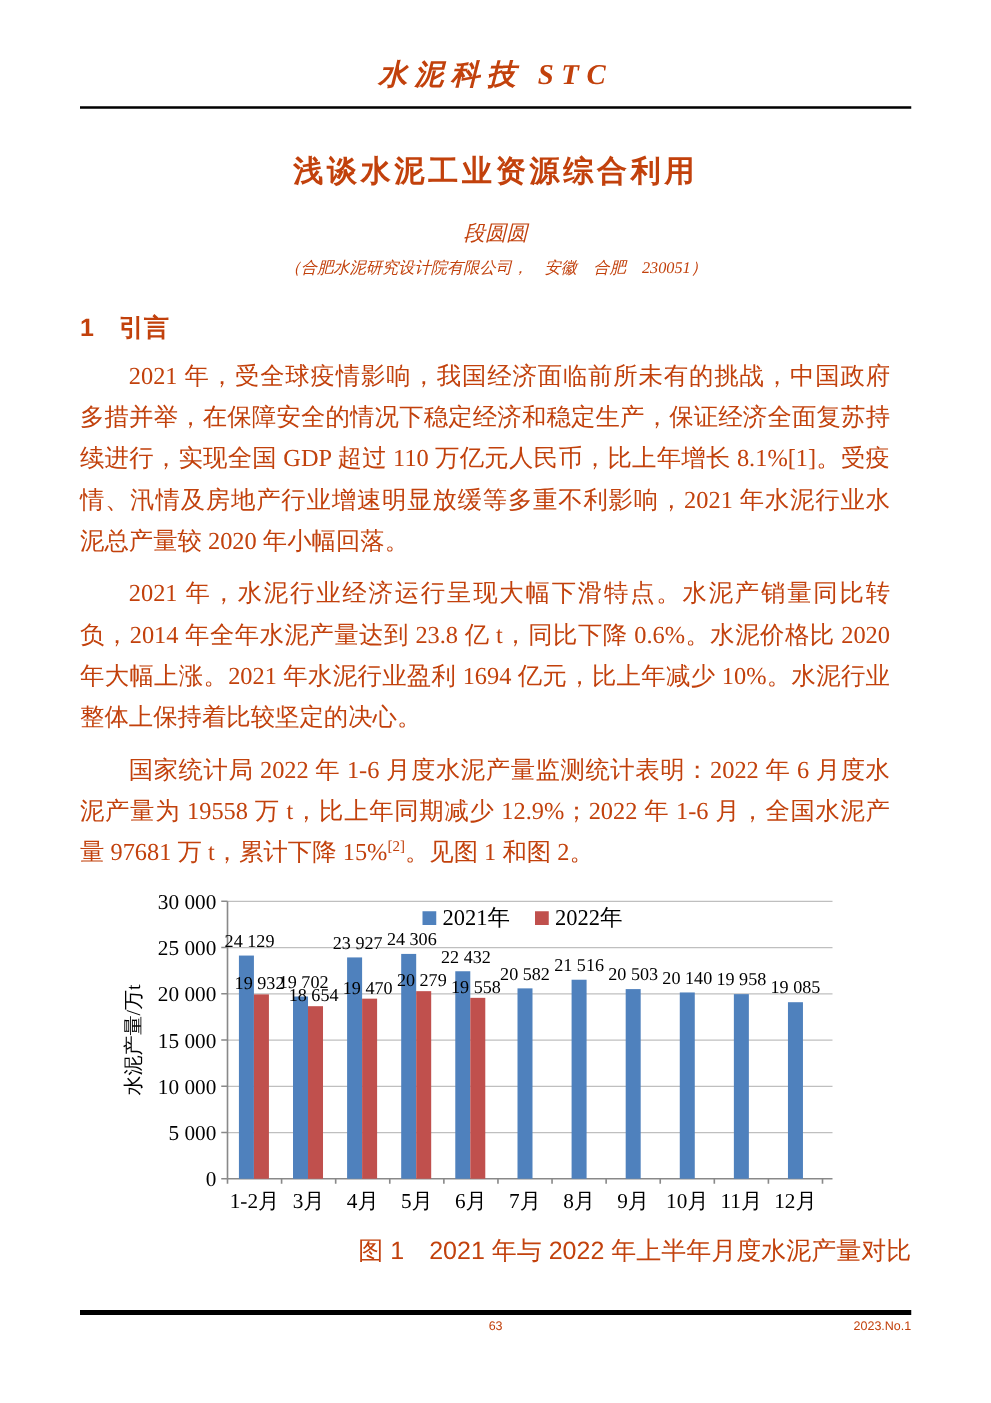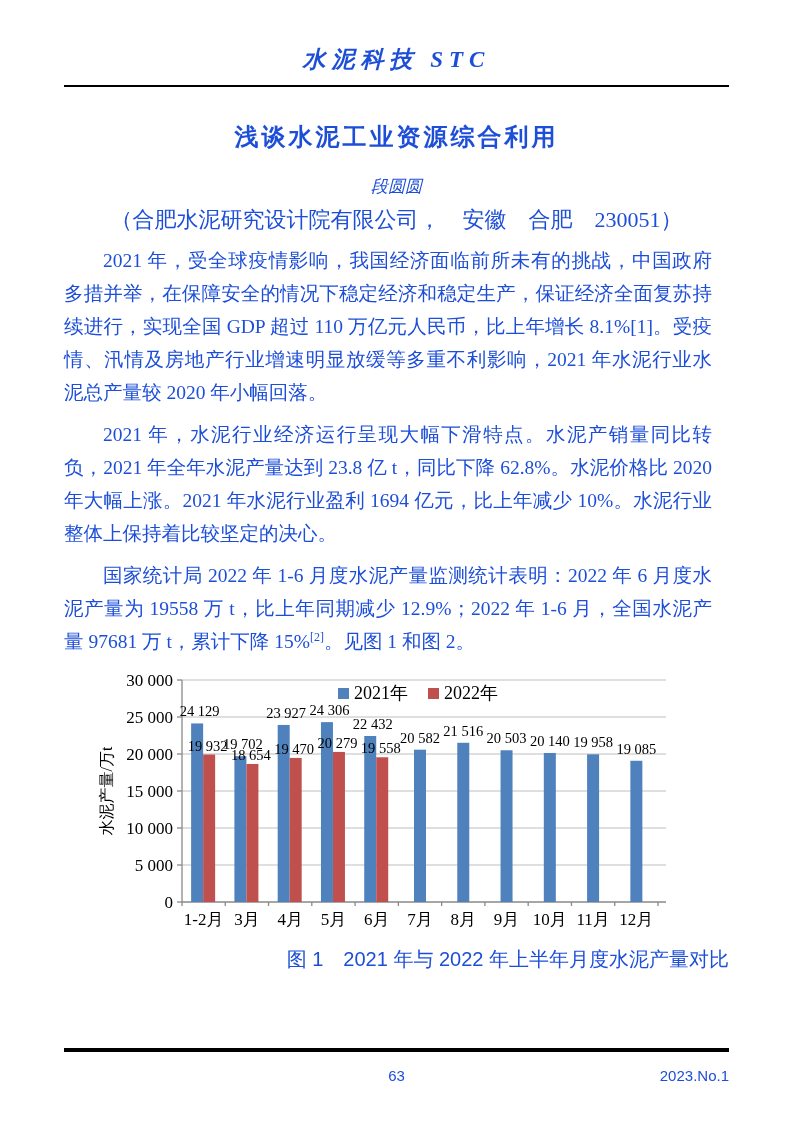--- a/index.html
+++ b/index.html
@@ -1,37 +1,37 @@
 <!DOCTYPE html>
 <html><head>
 <meta charset="utf-8">
 <style>
   html, body { margin: 0; padding: 0; background: #ffffff; }
   .page {
     width: 793px; height: 1122px; margin: 0 auto; position: relative;
-    background: #ffffff; color: #1d4ed8;
+    background: #ffffff; color: #c2410c;
     font-family: "Liberation Serif", "DejaVu Serif", serif;
     overflow: hidden; box-sizing: border-box;
   }
   .content { padding: 0 64px; }
 
   .journal-header {
     margin-top: 44px; text-align: center;
     font-size: 23px; font-weight: bold; font-style: italic;
     letter-spacing: 6px;
   }
   .header-rule { border: none; border-top: 2px solid #000; margin: 10px 0 0 0; }
 
   .article-title {
     margin: 34px 0 0 0; text-align: center;
     font-family: "Liberation Sans", "DejaVu Sans", sans-serif;
     font-size: 24px; font-weight: bold; letter-spacing: 3px;
   }
   .author { margin-top: 22px; text-align: center; font-size: 17px; font-style: italic; }
-  .affiliation { margin-top: 7px; text-align: center; font-size: 22px; }
+  .affiliation { margin-top: 7px; text-align: center; font-size: 13px; font-style: italic; }
 
   .section-heading {
     margin: 26px 0 0 0;
     font-family: "Liberation Sans", "DejaVu Sans", sans-serif;
     font-size: 20px; font-weight: bold;
   }
   .para {
     margin: 9px 17px 0 0; font-size: 19.5px; line-height: 33px;
     text-align: justify; text-indent: 2em;
   }
@@ -40,43 +40,44 @@
   .chart-wrap { margin: 14px 0 0 28px; width: 600px; height: 268px; position: relative; }
   .fig-caption {
     margin-top: 6px; text-align: right;
     font-family: "Liberation Sans", "DejaVu Sans", sans-serif;
     font-size: 20px;
   }
 
   .footer { position: absolute; left: 64px; right: 64px; top: 1048px; }
   .footer-rule { height: 4px; background: #000; }
   .footer-row {
-    position: relative; margin-top: 15px;
-    font-family: "Liberation Sans", "DejaVu Sans", sans-serif; font-size: 15px;
+    position: relative; margin-top: 4px;
+    font-family: "Liberation Sans", "DejaVu Sans", sans-serif; font-size: 10px;
   }
   .page-number { text-align: center; }
   .issue { position: absolute; right: 0; top: 0; }
 
   svg text { font-family: "Liberation Serif", "DejaVu Serif", serif; }
 </style>
 </head>
 <body>
 
 <div class="page">
   <div class="content">
     <div class="journal-header">水泥科技 STC</div>
     <hr class="header-rule">
 
     <h1 class="article-title">浅谈水泥工业资源综合利用</h1>
     <div class="author">段圆圆</div>
     <div class="affiliation">（合肥水泥研究设计院有限公司，　安徽　合肥　230051）</div>
 
+    <h2 class="section-heading">1　引言</h2>
 
     <p class="para">2021 年，受全球疫情影响，我国经济面临前所未有的挑战，中国政府多措并举，在保障安全的情况下稳定经济和稳定生产，保证经济全面复苏持续进行，实现全国 GDP 超过 110 万亿元人民币，比上年增长 8.1%[1]。受疫情、汛情及房地产行业增速明显放缓等多重不利影响，2021 年水泥行业水泥总产量较 2020 年小幅回落。</p>
-    <p class="para">2021 年，水泥行业经济运行呈现大幅下滑特点。水泥产销量同比转负，2021 年全年水泥产量达到 23.8 亿 t，同比下降 62.8%。水泥价格比 2020 年大幅上涨。2021 年水泥行业盈利 1694 亿元，比上年减少 10%。水泥行业整体上保持着比较坚定的决心。</p>
+    <p class="para">2021 年，水泥行业经济运行呈现大幅下滑特点。水泥产销量同比转负，2014 年全年水泥产量达到 23.8 亿 t，同比下降 0.6%。水泥价格比 2020 年大幅上涨。2021 年水泥行业盈利 1694 亿元，比上年减少 10%。水泥行业整体上保持着比较坚定的决心。</p>
     <p class="para"><span>国家统计局 2022 年 1-6 月度水泥产量监测统计表明：2022 年 6 月度水泥产量为 19558 万 t，比上年同期减少 12.9%；2022 年 1-6 月，全国水泥产量 97681 万 t，累计下降 15%</span><sup>[2]</sup><span>。见图 1 和图 2。</span></p>
 
     <div class="chart-wrap" id="chart"><svg width="600" height="268" viewBox="0 0 600 268">
           <line x1="90" x2="574" y1="193" y2="193" stroke="#BFBFBF" stroke-width="1"></line>
           <line x1="90" x2="574" y1="156" y2="156" stroke="#BFBFBF" stroke-width="1"></line>
           <line x1="90" x2="574" y1="119" y2="119" stroke="#BFBFBF" stroke-width="1"></line>
           <line x1="90" x2="574" y1="82" y2="82" stroke="#BFBFBF" stroke-width="1"></line>
           <line x1="90" x2="574" y1="45" y2="45" stroke="#BFBFBF" stroke-width="1"></line>
           <line x1="90" x2="574" y1="8" y2="8" stroke="#BFBFBF" stroke-width="1"></line>
           <line x1="90" x2="90" y1="8" y2="230" stroke="#898989" stroke-width="1.3"></line>

